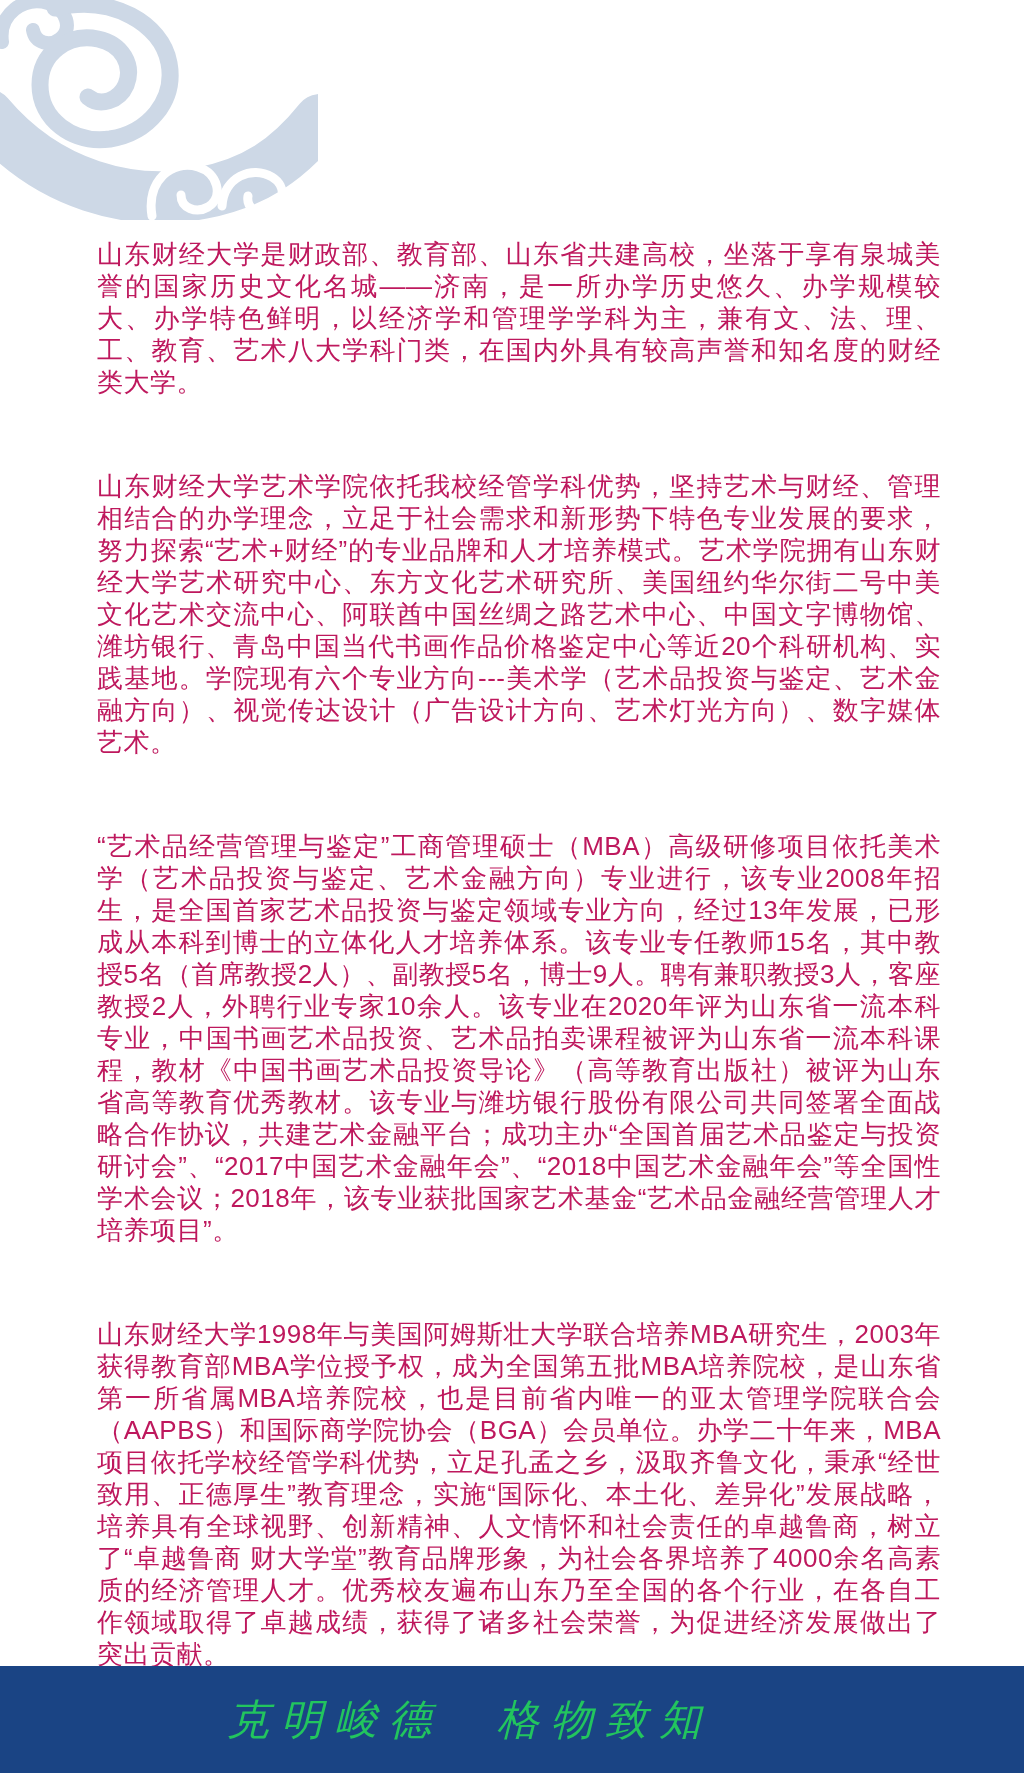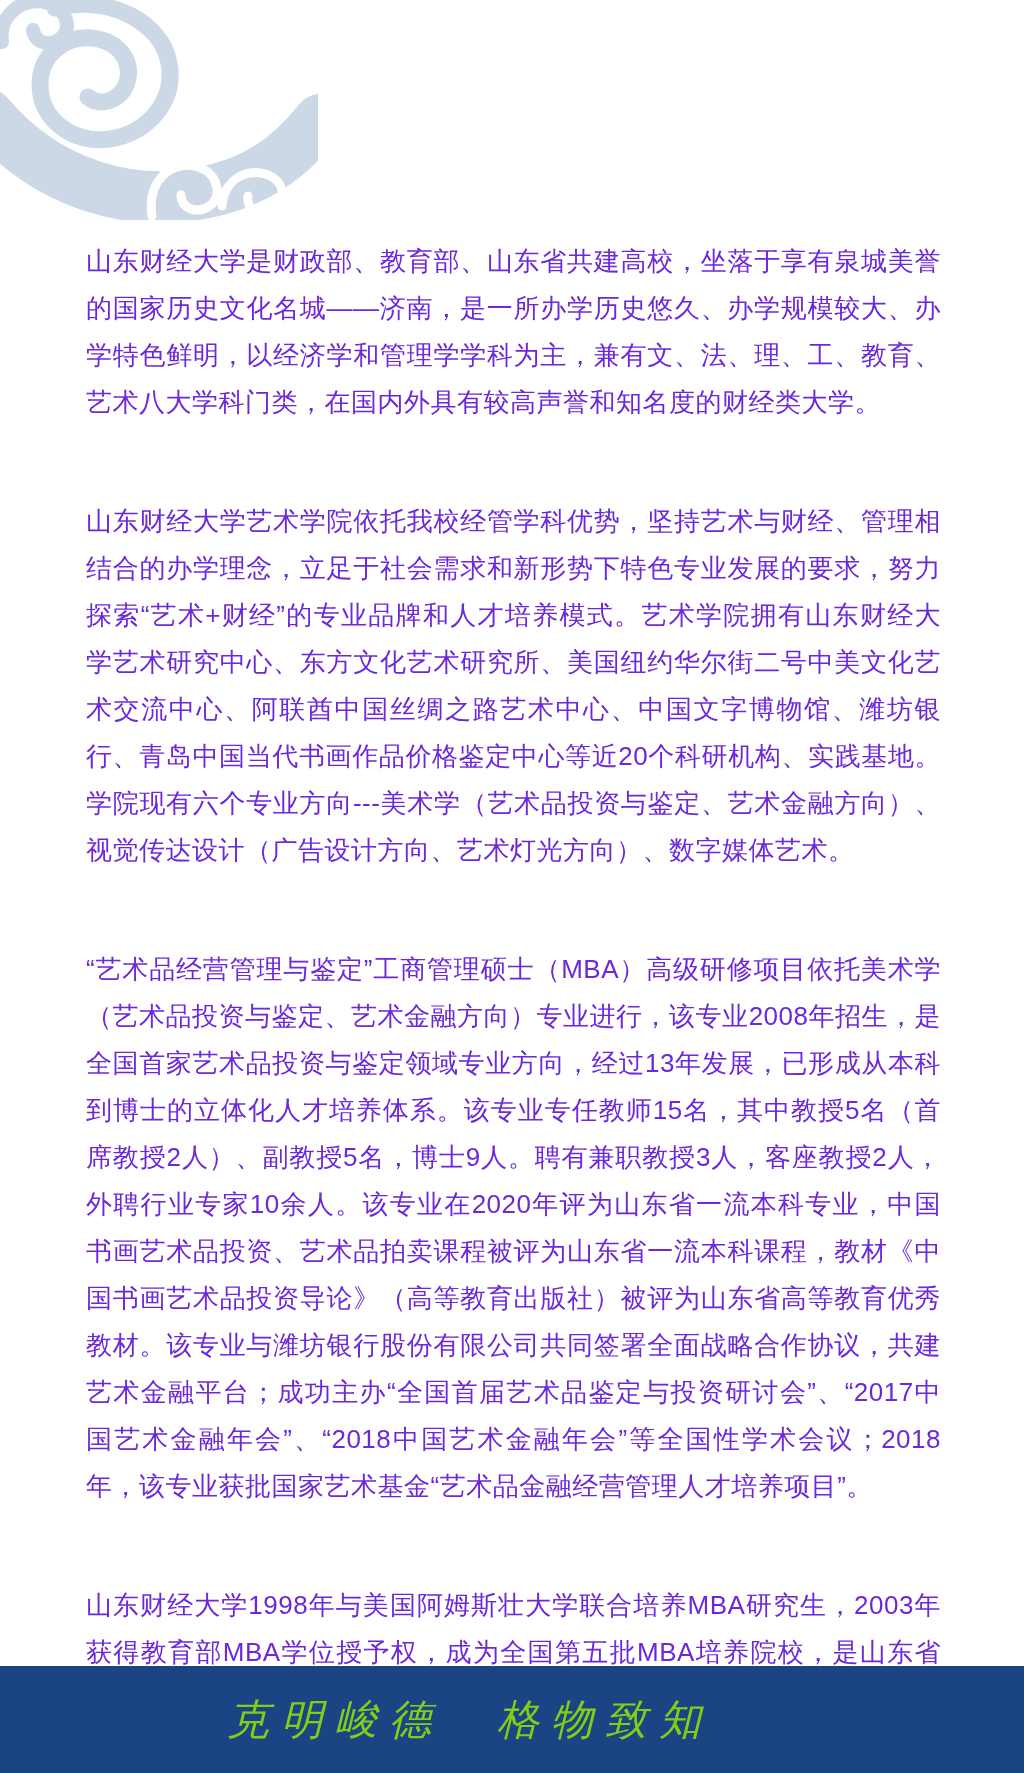--- a/index.html
+++ b/index.html
@@ -18,43 +18,43 @@
     width: 318px;
     height: 220px;
   }
   .content {
     position: absolute;
     left: 85px;
     top: 238px;
     width: 856px;
   }
   .para {
-    margin: 0 0 72px 1px;
+    margin: 0 0 72px 12px;
     font-size: 26px;
-    line-height: 47px;
+    line-height: 32px;
     font-weight: 500;
-    color: #6d28d9;
+    color: #be185d;
     text-align: justify;
     text-justify: inter-ideograph;
     letter-spacing: 0.5px;
   }
   .para:last-child { margin-bottom: 0; }
   .footer {
     position: absolute;
     left: 0;
     top: 1666px;
     width: 1024px;
     height: 107px;
     background: #1a4484;
     display: flex;
     align-items: center;
     justify-content: center;
   }
   .motto {
-    color: #84cc16;
+    color: #22c55e;
     font-size: 42px;
     font-family: "DejaVu Serif", serif;
     font-style: italic;
     letter-spacing: 12px;
     transform: translateX(-42px);
     white-space: nowrap;
   }
 </style>
 </head>
 <body>

